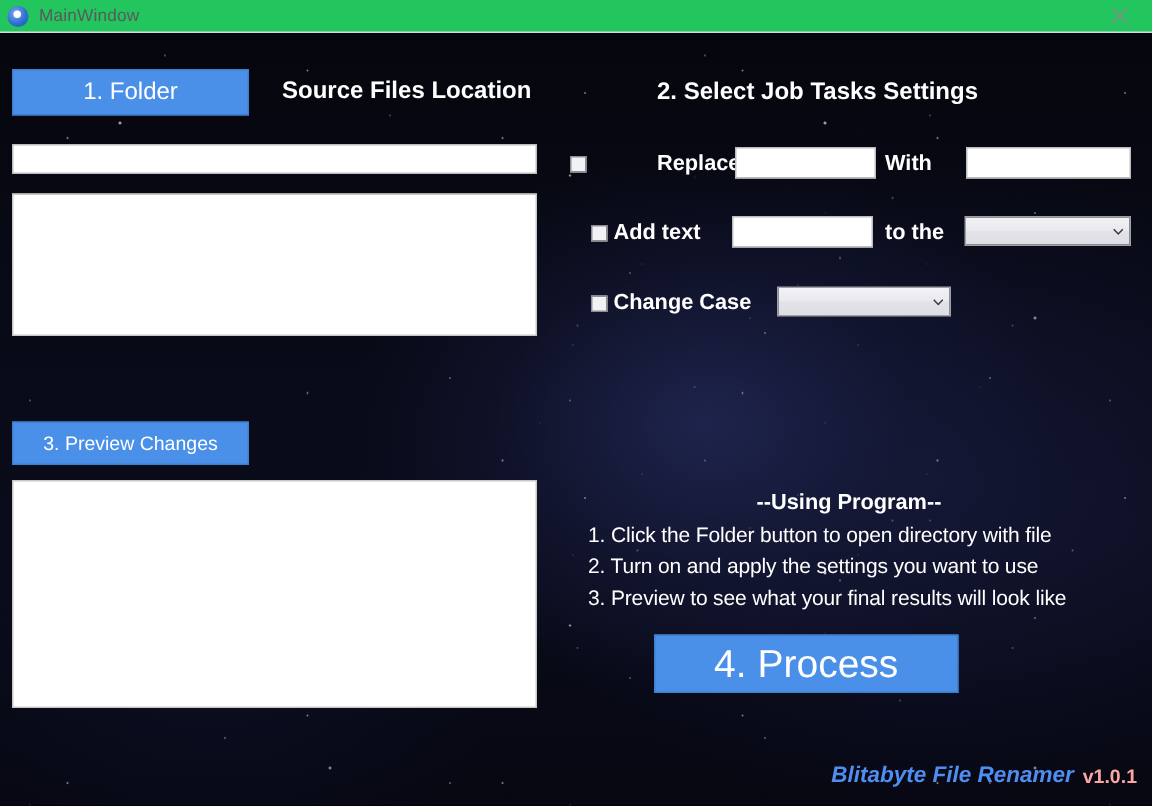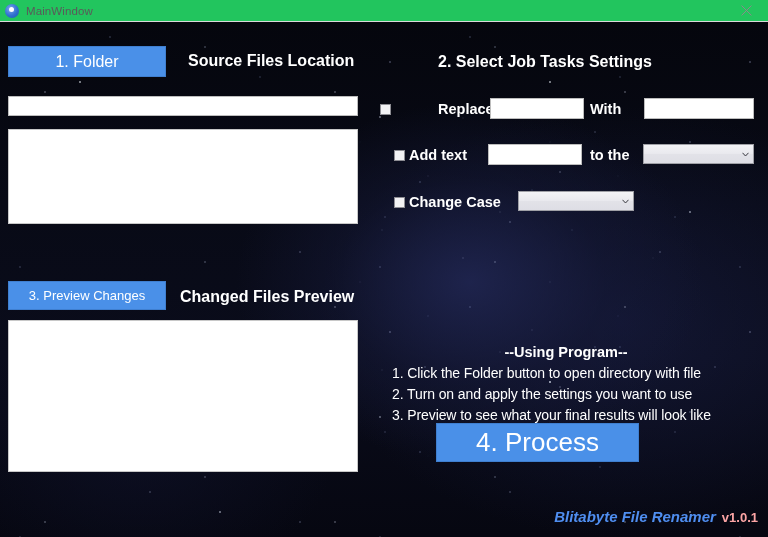--- a/index.html
+++ b/index.html
@@ -225,21 +225,21 @@
     color: #ffffff;
     font-weight: bold;
     font-size: 14.5px;
     white-space: nowrap;
   }
 
   
   .help {
     position: absolute;
     left: 392px;
-    top: 341px;
+    top: 324px;
     width: 348px;
     height: 92px;
     overflow: hidden;
   }
   .help-title {
     text-align: center;
     color: #ffffff;
     font-size: 14.5px;
     font-weight: bold;
     white-space: nowrap;
@@ -340,21 +340,20 @@
     <span class="combo-text"></span>
     <span class="combo-arrow">
       <svg width="7" height="5" viewBox="0 0 7 5" aria-hidden="true">
         <path d="M0.5 0.8 L3.5 4 L6.5 0.8" stroke="#3a3a40" stroke-width="1" fill="none"></path>
       </svg>
     </span>
   </div>
 
   <div class="blue-btn" style="left:8px; top:281px; width:158px; height:29px; font-size:13px;">3. Preview Changes</div>
 
-  <div class="hdr-label" style="left:180px; top:288px; font-size:16px;">Changed Files Preview</div>
 
   <div class="white-box" style="left:8px; top:320px; width:350px; height:152px;"></div>
 
   <div class="help">
     <div class="help-title">--Using Program--</div>
     <div class="help-line">1. Click the Folder button to open directory with file</div>
     <div class="help-line">2. Turn on and apply the settings you want to use</div>
     <div class="help-line">3. Preview to see what your final results will look like</div>
   </div>
 

